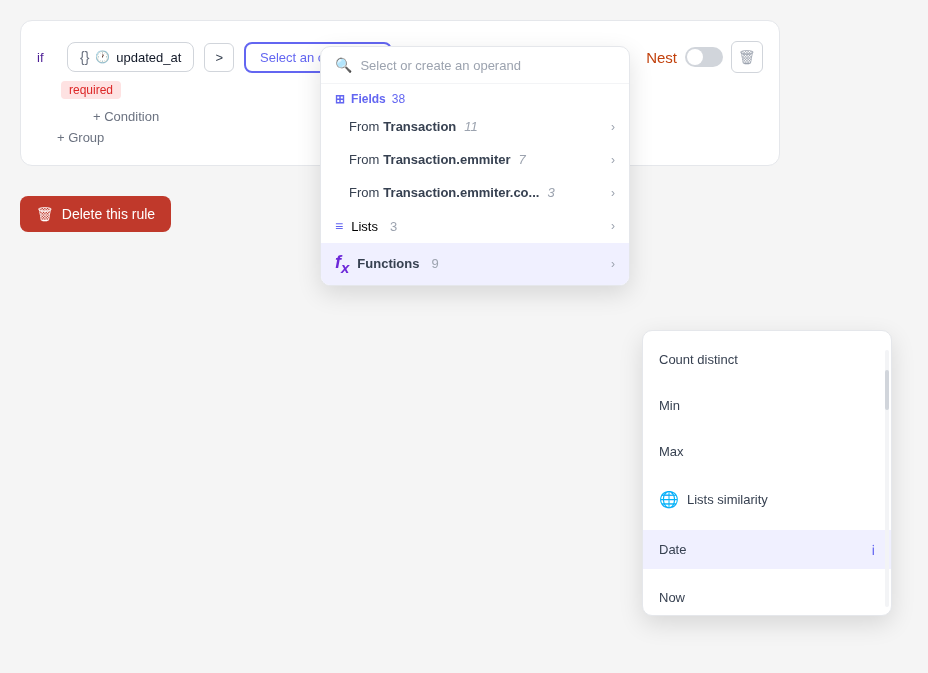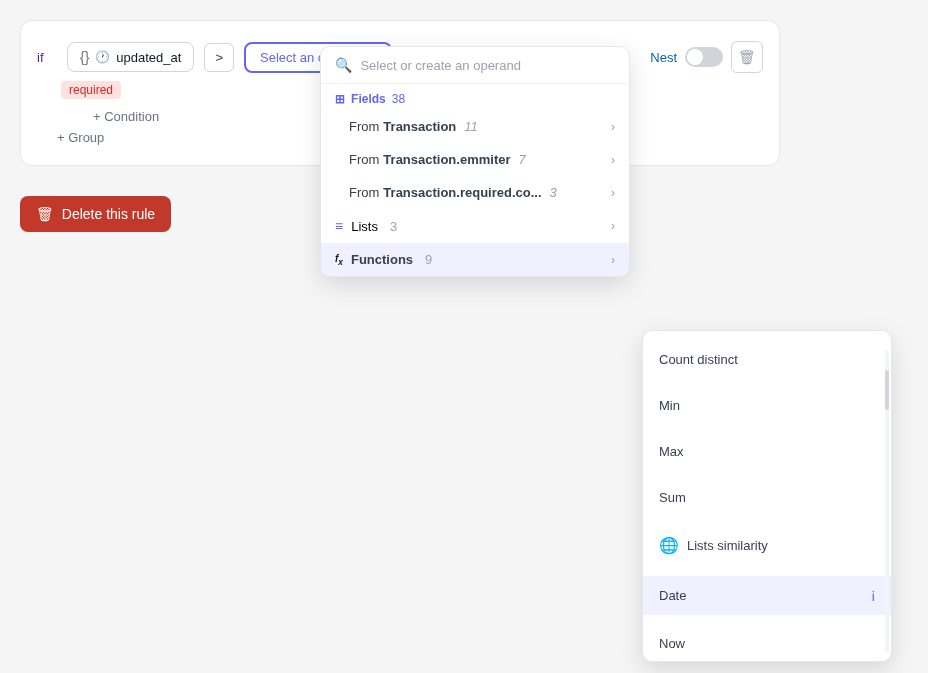--- a/index.html
+++ b/index.html
@@ -78,22 +78,22 @@
     }
 
     .nest-area {
       display: flex;
       align-items: center;
       gap: 8px;
       margin-left: auto;
     }
 
     .nest-label {
-      font-size: 13px;
-      color: #0369a1;
+      font-size: 15px;
+      color: #c2410c;
     }
 
     .toggle {
       width: 38px;
       height: 20px;
       background: #d1d5db;
       border-radius: 10px;
       position: relative;
       cursor: pointer;
     }
@@ -261,22 +261,22 @@
       cursor: pointer;
     }
 
     .functions-item .left {
       display: flex;
       align-items: center;
       gap: 8px;
     }
 
     .functions-icon {
-      color: #0f172a;
-      font-size: 10px;
+      color: #6d28d9;
+      font-size: 18px;
     }
 
     .functions-label {
       font-weight: 700;
       color: #374151;
     }
 
     .lists-item {
       display: flex;
       align-items: center;
@@ -425,21 +425,21 @@
       <span>From </span>
         <span class="bold">Transaction.emmiter</span>
       <span class="count">7</span>
     </span>
     <span class="chevron">›</span>
   </div>
 
   <div class="dropdown-item">
     <span class="item-label">
       <span>From </span>
-        <span class="bold">Transaction.required.co...</span>
+        <span class="bold">Transaction.emmiter.co...</span>
       <span class="count">3</span>
     </span>
     <span class="chevron">›</span>
   </div>
 
   <div class="lists-item">
     <div class="left">
       <span class="lists-icon">≡</span>
       <span>Lists</span>
       <span style="color:#9ca3af;margin-left:4px;">3</span>
@@ -462,23 +462,20 @@
     <div class="submenu-item">
       <span>Count distinct</span>
     </div>
     <div class="submenu-item">
       <span>Min</span>
     </div>
     <div class="submenu-item">
       <span>Max</span>
     </div>
     <div class="submenu-item">
-      <span>Sum</span>
-    </div>
-    <div class="submenu-item">
       <div class="item-left">
         <span class="globe-icon">🌐</span>
         <span>Lists similarity</span>
       </div>
     </div>
     <div class="submenu-item active">
       <span>Date</span>
       <span class="info-icon">ℹ</span>
     </div>
     <div class="submenu-item">

